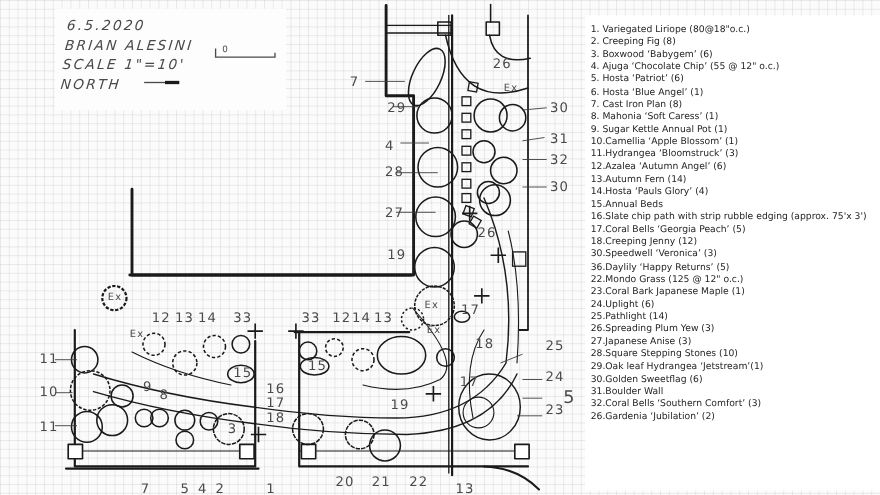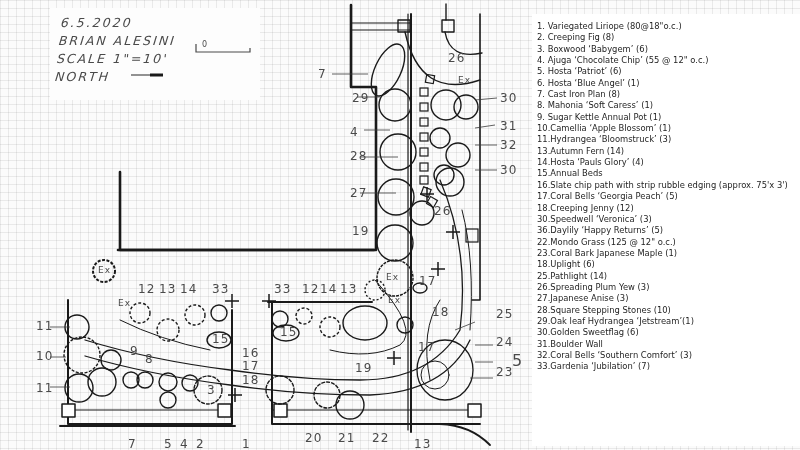--- a/index.html
+++ b/index.html
@@ -252,33 +252,34 @@
   <div class="row">2. Creeping Fig (8)</div>
   <div class="row">3. Boxwood ‘Babygem’ (6)</div>
   <div class="row">4. Ajuga ‘Chocolate Chip’ (55 @ 12" o.c.)</div>
   <div class="row">5. Hosta ‘Patriot’ (6)</div>
   <div class="row">6. Hosta ‘Blue Angel’ (1)</div>
   <div class="row">7. Cast Iron Plan (8)</div>
   <div class="row">8. Mahonia ‘Soft Caress’ (1)</div>
   <div class="row">9. Sugar Kettle Annual Pot (1)</div>
   <div class="row">10.Camellia ‘Apple Blossom’ (1)</div>
   <div class="row">11.Hydrangea ‘Bloomstruck’ (3)</div>
+  <div class="row">12.Azalea ‘Autumn Angel’ (6)</div>
   <div class="row">13.Autumn Fern (14)</div>
   <div class="row">14.Hosta ‘Pauls Glory’ (4)</div>
   <div class="row">15.Annual Beds</div>
   <div class="row">16.Slate chip path with strip rubble edging (approx. 75'x 3')</div>
   <div class="row">17.Coral Bells ‘Georgia Peach’ (5)</div>
   <div class="row">18.Creeping Jenny (12)</div>
   <div class="row">30.Speedwell ‘Veronica’ (3)</div>
   <div class="row">36.Daylily ‘Happy Returns’ (5)</div>
   <div class="row">22.Mondo Grass (125 @ 12" o.c.)</div>
   <div class="row">23.Coral Bark Japanese Maple (1)</div>
-  <div class="row">18.Uplight (6)</div>
+  <div class="row">24.Uplight (6)</div>
   <div class="row">25.Pathlight (14)</div>
   <div class="row">26.Spreading Plum Yew (3)</div>
   <div class="row">27.Japanese Anise (3)</div>
   <div class="row">28.Square Stepping Stones (10)</div>
   <div class="row">29.Oak leaf Hydrangea ‘Jetstream’(1)</div>
   <div class="row">30.Golden Sweetflag (6)</div>
   <div class="row">31.Boulder Wall</div>
   <div class="row">32.Coral Bells ‘Southern Comfort’ (3)</div>
-  <div class="row">33.Gardenia ‘Jubilation’ (7)</div>
+  <div class="row">26.Gardenia ‘Jubilation’ (2)</div>
 </div>
 
 </body></html>

